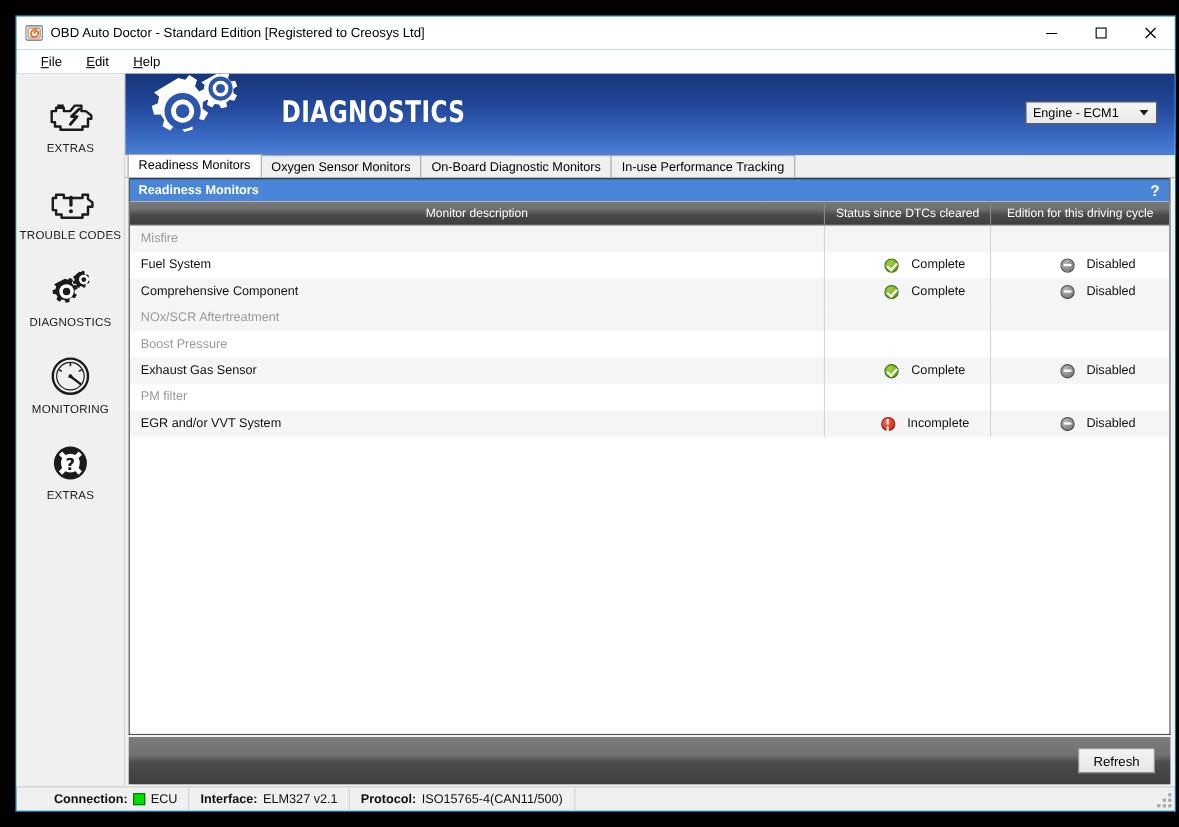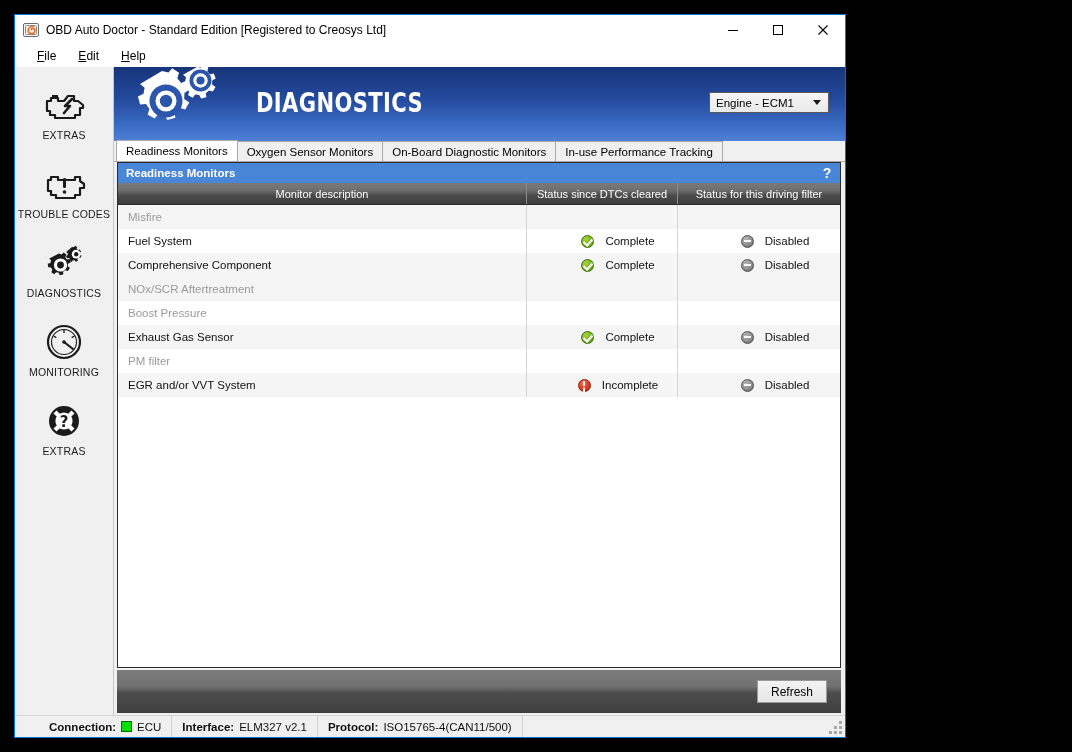--- a/index.html
+++ b/index.html
@@ -10,21 +10,21 @@
     height: 752px;
     overflow: hidden;
     font-family: "Liberation Sans", sans-serif;
   }
 
   
   #window {
     position: absolute;
     left: 14px;
     top: 14px;
-    width: 832px;
+    width: 1055px;
     height: 724px;
     background: #15803d;
     border: 1px solid #0078d7;
     box-sizing: border-box;
     display: flex;
     flex-direction: column;
   }
 
   
   .titlebar {
@@ -594,21 +594,21 @@
 
           <div class="panel-header">
             <div class="panel-header-title">Readiness Monitors</div>
             <div class="panel-help">?</div>
           </div>
 
           <div class="table-area">
             <div class="thead">
               <div class="th col-desc">Monitor description</div>
               <div class="th col-since sep">Status since DTCs cleared</div>
-              <div class="th col-cycle sep">Status for this driving filter</div>
+              <div class="th col-cycle sep">Edition for this driving cycle</div>
             </div>
             <div class="tbody" id="tbody">
                 <div class="trow odd disabled">
                   <div class="td desc col-desc">Misfire</div>
                   <div class="td stat sep col-since"></div>
                   <div class="td stat sep col-cycle"></div>
                 </div>
                 <div class="trow even">
                   <div class="td desc col-desc">Fuel System</div>
                   <div class="td stat sep col-since">

